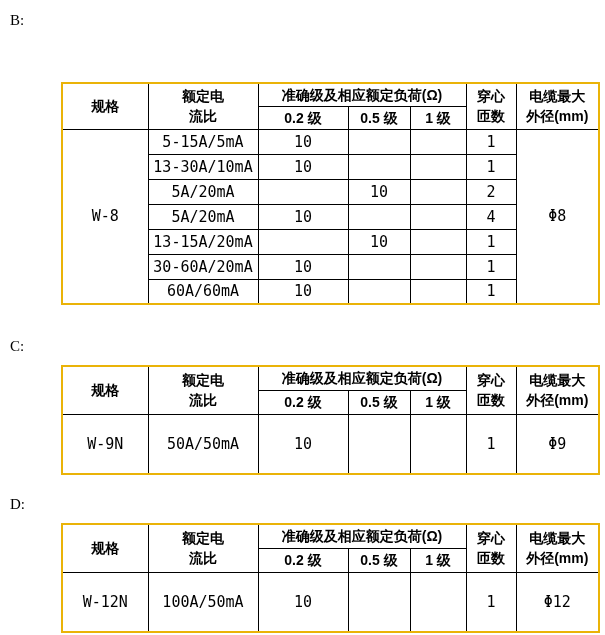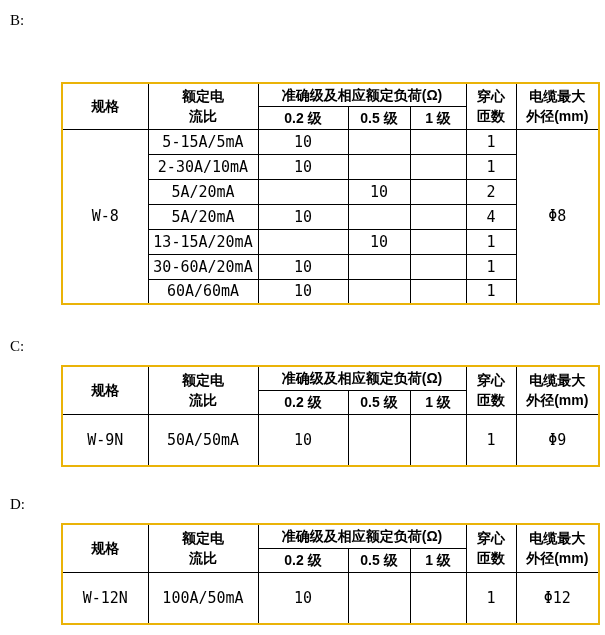--- a/index.html
+++ b/index.html
@@ -51,21 +51,21 @@
     line-height: 20px;
   }
   .spec-table td {
     font-family: "DejaVu Sans Mono", monospace;
     font-weight: normal;
     font-size: 15px;
   }
   #table-b thead tr { height: 23px; }
   #table-b tbody tr { height: 25px; }
   #table-c thead tr, #table-d thead tr { height: 24px; }
-  #table-c tbody tr, #table-d tbody tr { height: 52px; }
+  #table-c tbody tr, #table-d tbody tr { height: 60px; }
 
   .two-line div { line-height: 20px; }
 </style>
 </head>
 <body>
 
 <div class="section-label" id="label-b">B:</div>
 
 <table class="spec-table" id="table-b">
   <colgroup>
@@ -104,21 +104,21 @@
     <tr>
       <td rowspan="7">W-8</td>
       <td>5-15A/5mA</td>
       <td>10</td>
       <td></td>
       <td></td>
       <td>1</td>
       <td rowspan="7">Φ8</td>
     </tr>
     <tr>
-      <td>2-30A/10mA</td>
+      <td>13-30A/10mA</td>
       <td>10</td>
       <td></td>
       <td></td>
       <td>1</td>
     </tr>
     <tr>
       <td>5A/20mA</td>
       <td></td>
       <td>10</td>
       <td></td>

